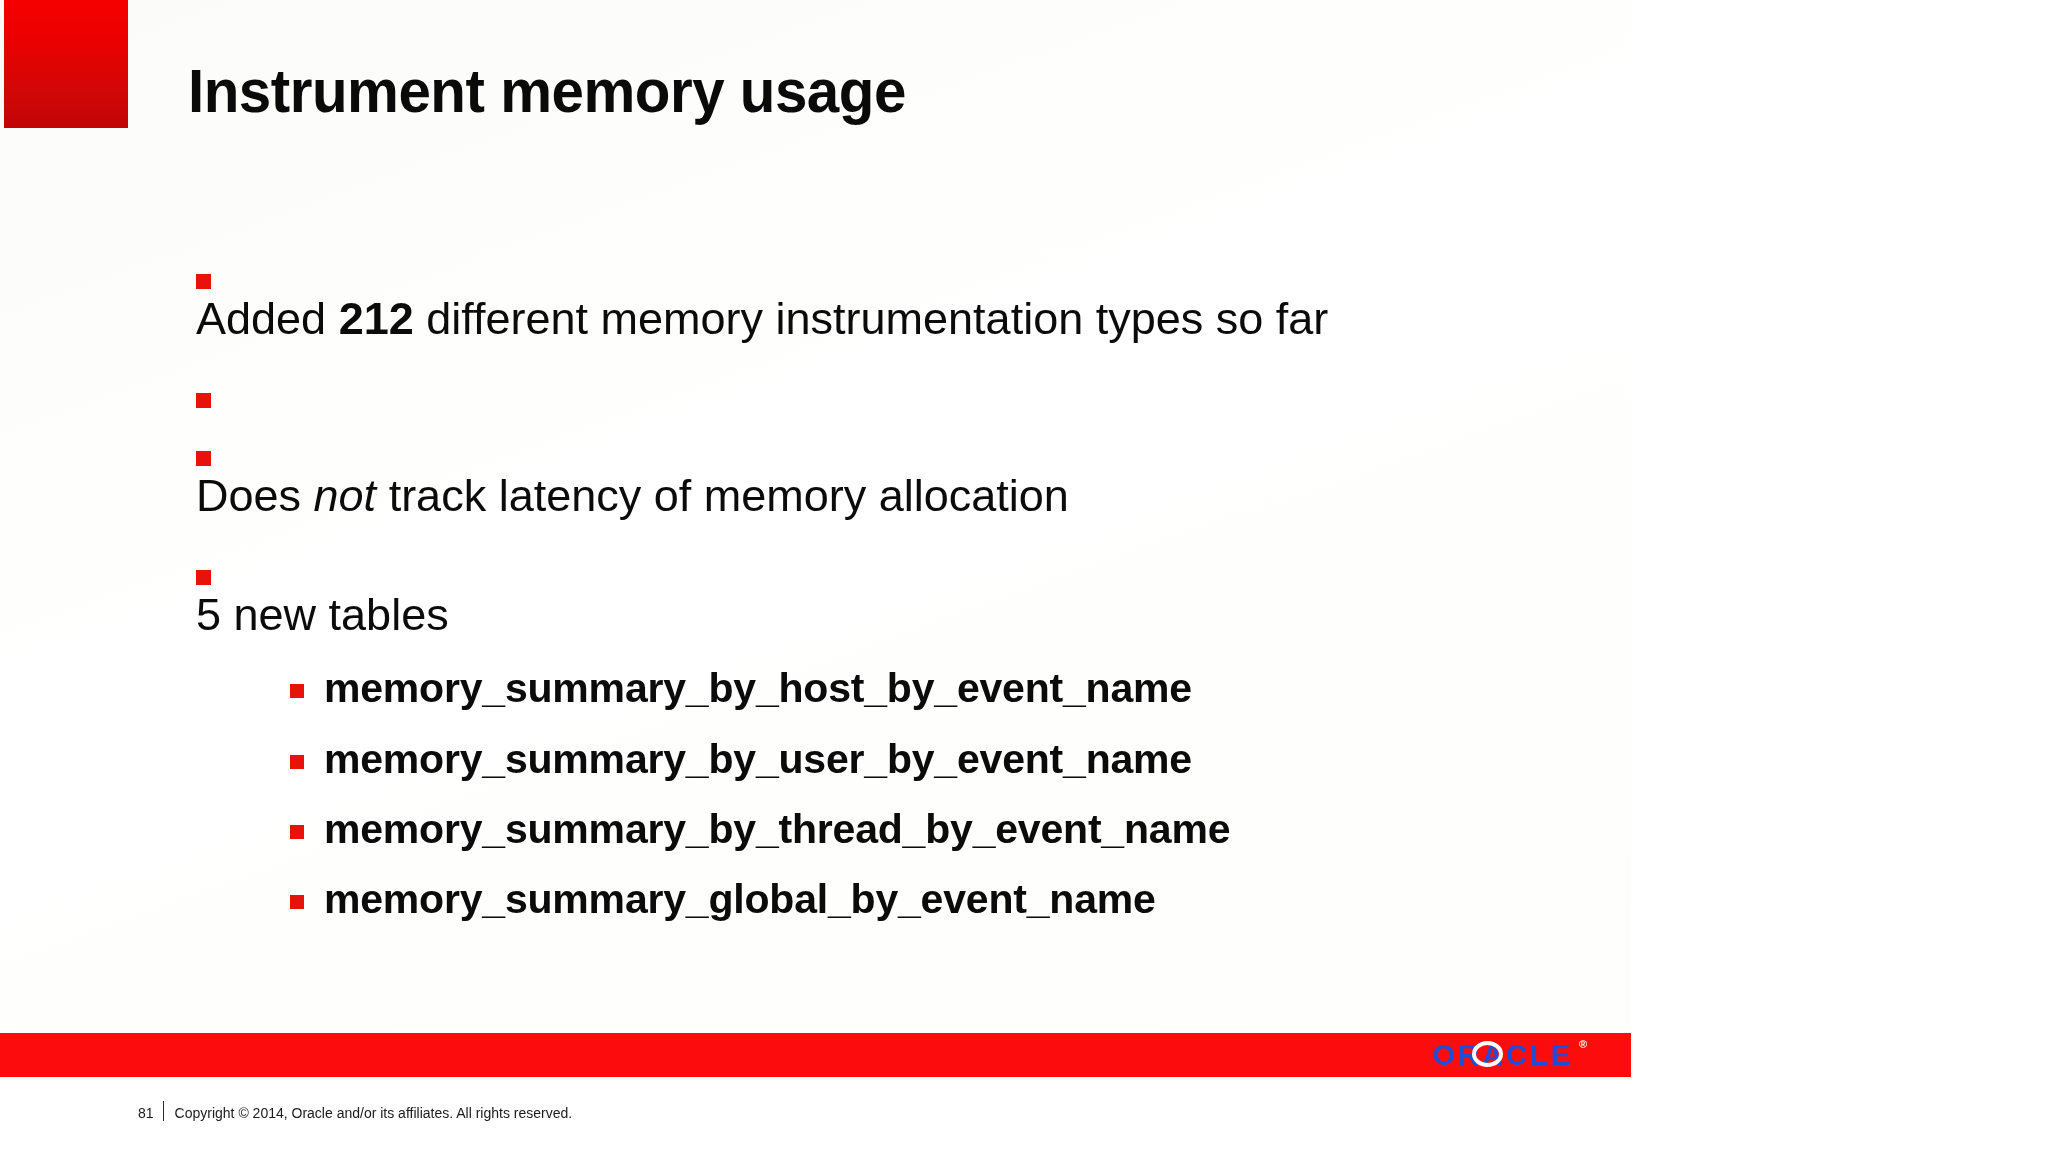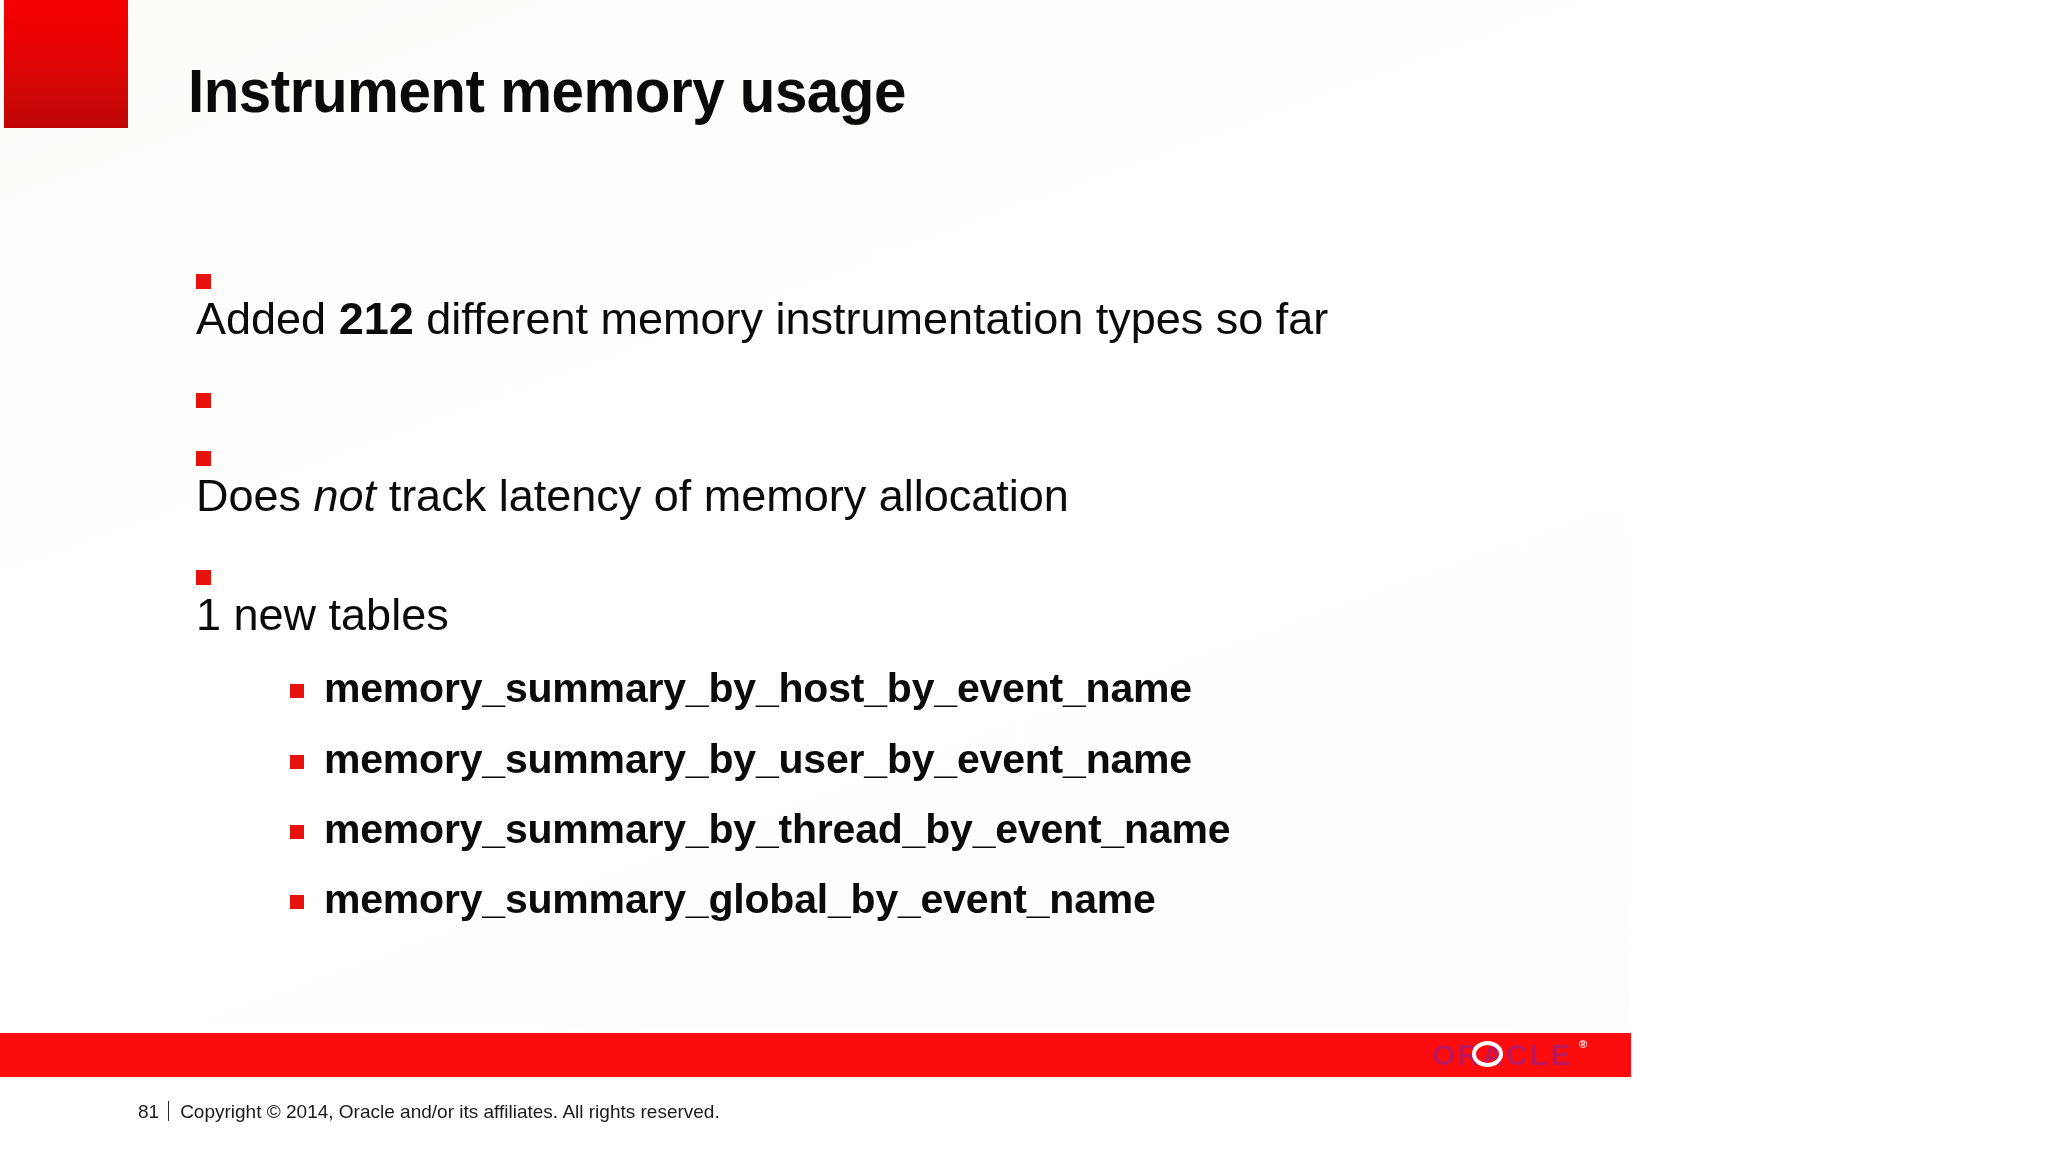--- a/index.html
+++ b/index.html
@@ -133,21 +133,21 @@
     position: absolute;
     right: 58px;
     top: 1040px;
     height: 30px;
     display: flex;
     align-items: center;
   }
   .oracle-wordmark {
     font-size: 29px;
     font-weight: bold;
-    color: #be185d;
+    color: #1d4ed8;
     letter-spacing: 3px;
     line-height: 1;
     position: relative;
   }
   .oracle-ring {
     position: absolute;
     left: 39px;
     top: 1px;
     width: 31px;
     height: 26px;
@@ -161,21 +161,21 @@
     top: 1038px;
     font-size: 11px;
     color: #ffffff;
     font-weight: bold;
   }
 
   .footer-note {
     position: absolute;
     left: 138px;
     top: 1098px;
-    font-size: 19px;
+    font-size: 14px;
     color: #1a1a1a;
     display: flex;
     align-items: baseline;
     white-space: nowrap;
   }
   .footer-page {
     margin-right: 9px;
   }
   .footer-sep {
     display: inline-block;
@@ -209,21 +209,21 @@
       <span class="bullet-marker"></span>
     </div>
 
     <div class="bullet-row">
       <span class="bullet-marker"></span>
       <span class="bullet-text"><span>Does </span><i>not</i><span> track latency of memory allocation</span></span>
     </div>
 
     <div class="bullet-row">
       <span class="bullet-marker"></span>
-      <span class="bullet-text">1 new tables</span>
+      <span class="bullet-text">5 new tables</span>
     </div>
 
     <div class="sub-list">
       <div class="sub-row">
         <span class="sub-marker"></span>
         <span class="sub-text">memory_summary_by_host_by_event_name</span>
       </div>
       <div class="sub-row">
         <span class="sub-marker"></span>
         <span class="sub-text">memory_summary_by_user_by_event_name</span>

